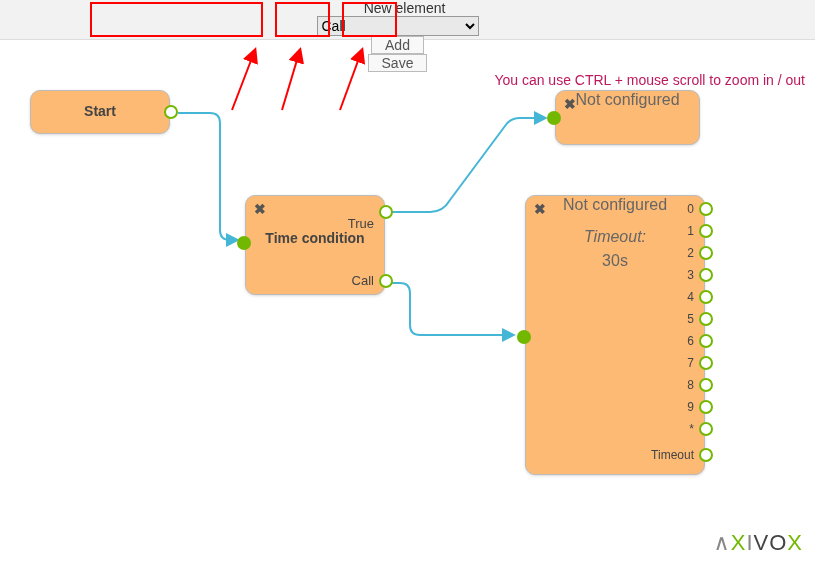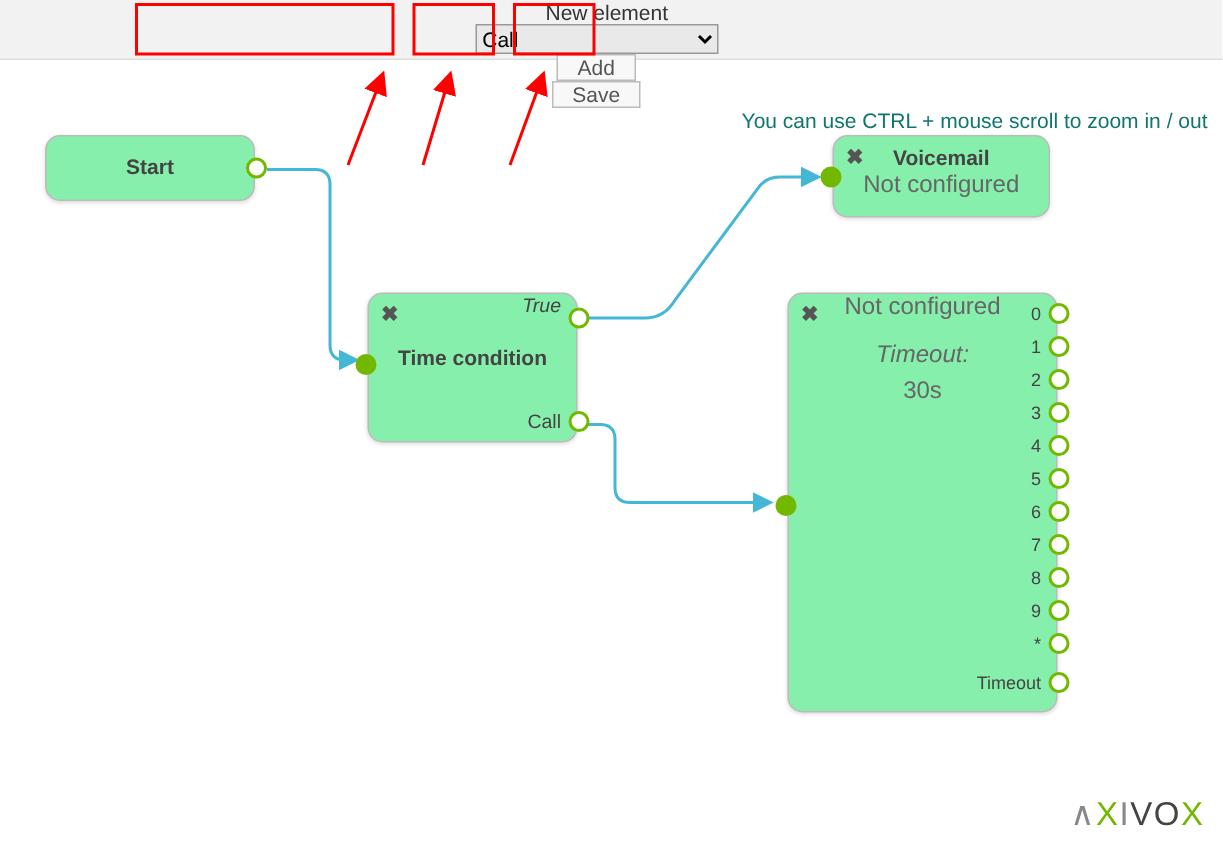--- a/index.html
+++ b/index.html
@@ -1,27 +1,27 @@
 <!DOCTYPE html>
 <html><head>
 <meta charset="utf-8">
 <style>
   * { box-sizing: border-box; }
   body { margin: 0; font-family: Arial, Helvetica, sans-serif; width: 815px; height: 562px; position: relative; background: #fff; overflow: hidden; }
   .toolbar { display: flex; align-items: center; height: 40px; background: #f2f2f2; border-bottom: 1px solid #ddd; padding: 0 6px; font-size: 14px; color: #333; flex-direction: column; }
   .toolbar-label { margin-right: 6px; }
   .elem-select { width: 162px; height: 27px; font-size: 14px; background: #e9e9e9; border: 1px solid #999; margin-right: 20px; }
   .btn { height: 27px; padding: 0 13px; font-size: 14px; background: #f8f8f8; border: 1px solid #bbb; color: #555; cursor: pointer; margin-right: 20px; }
-  .hint { margin-left: auto; font-size: 14px; color: #0f766e; padding-right: 4px;}
+  .hint { margin-left: auto; font-size: 14px; color: #be185d; padding-right: 4px;}
   
   .hi { position: absolute; border: 2px solid #ff0000; pointer-events: none; }
   .canvas { position: relative; width: 100%; height: calc(100% - 40px); }
   svg.wires { position: absolute; left: 0; top: 0; width: 100%; height: 100%; pointer-events: none; }
 
-  .node { position: absolute; background: #86efac; border: 1px solid #bbb; border-radius: 10px; box-shadow: 0 1px 3px rgba(0,0,0,0.15); font-size: 14px; color: #444; }
+  .node { position: absolute; background: #fdba74; border: 1px solid #bbb; border-radius: 10px; box-shadow: 0 1px 3px rgba(0,0,0,0.15); font-size: 14px; color: #444; }
   .node .title { font-weight: bold; text-align: center; padding: 6px 8px 2px; }
   .node .sub { text-align: center; font-size: 16px; color: #666; padding-bottom: 6px; }
   .close { position: absolute; top: 6px; left: 8px; font-weight: bold; color: #555; cursor: pointer; font-size: 14px; line-height: 1; }
   .port { position: absolute; width: 14px; height: 14px; border-radius: 50%; border: 2px solid #72b800; background: #fff; }
   .port.filled { background: #72b800; }
   .port-label-right { position: absolute; right: 10px; font-size: 13px; color: #444; }
   .port-label-right.num { font-size: 12px; }
 
   
   .logo { position: absolute; right: 12px; bottom: 6px; font-size: 22px; letter-spacing: 1px; color: #444; font-family: "Segoe UI", Arial, sans-serif; }
@@ -69,30 +69,29 @@
   </svg>
 
   <div class="node" style="left:30px; top:50px; width:140px; height:44px;">
     <div class="title" style="padding-top:12px;">Start</div>
     <div class="port" style="right:-9px; top:14px;"></div>
   </div>
 
   <div class="node" style="left:245px; top:155px; width:140px; height:100px;">
     <span class="close">✖</span>
     <div class="title" style="padding-top:34px;">Time condition</div>
-    <span class="port-label-right" style="top:0;font-style:italic;">True</span>
+    <span class="port-label-right" style="top:20px;">True</span>
     <div class="port" style="right:-9px; top:9px;"></div>
     <span class="port-label-right" style="bottom:6px;">Call</span>
     <div class="port" style="right:-9px; bottom:6px;"></div>
     <div class="port filled" style="left:-9px; top:40px;"></div>
   </div>
 
   <div class="node" style="left:555px; top:50px; width:145px; height:55px;">
     <span class="close">✖</span>
-    <div class="title">Voicemail</div>
     <div class="sub">Not configured</div>
     <div class="port filled" style="left:-9px; top:20px;"></div>
   </div>
 
   <div class="node" style="left:525px; top:155px; width:180px; height:280px;">
     <span class="close">✖</span>
     <div class="sub">Not configured</div>
     <div class="sub" style="padding-top:8px;font-style:italic;">Timeout:</div>
     <div class="sub">30s</div>
     <div class="port filled" style="left:-9px; top:134px;"></div>

